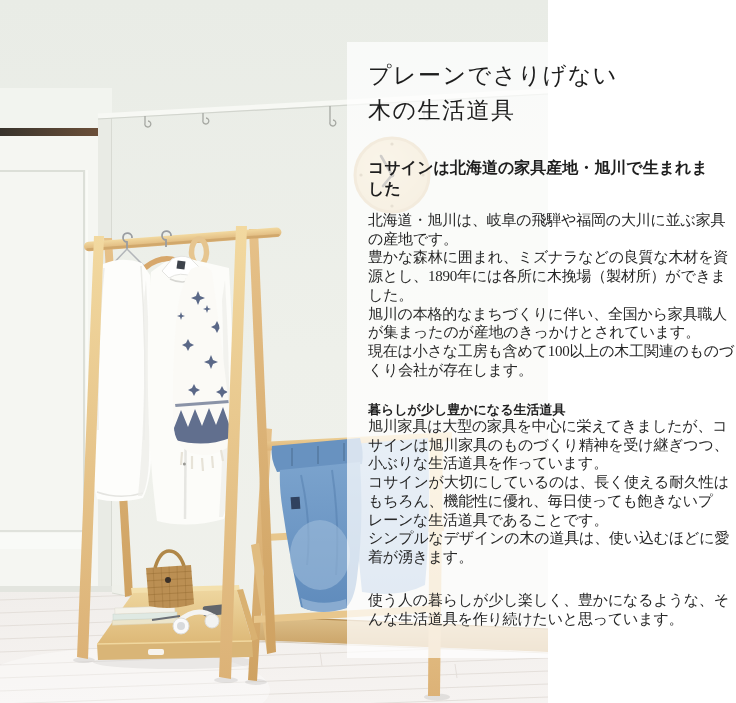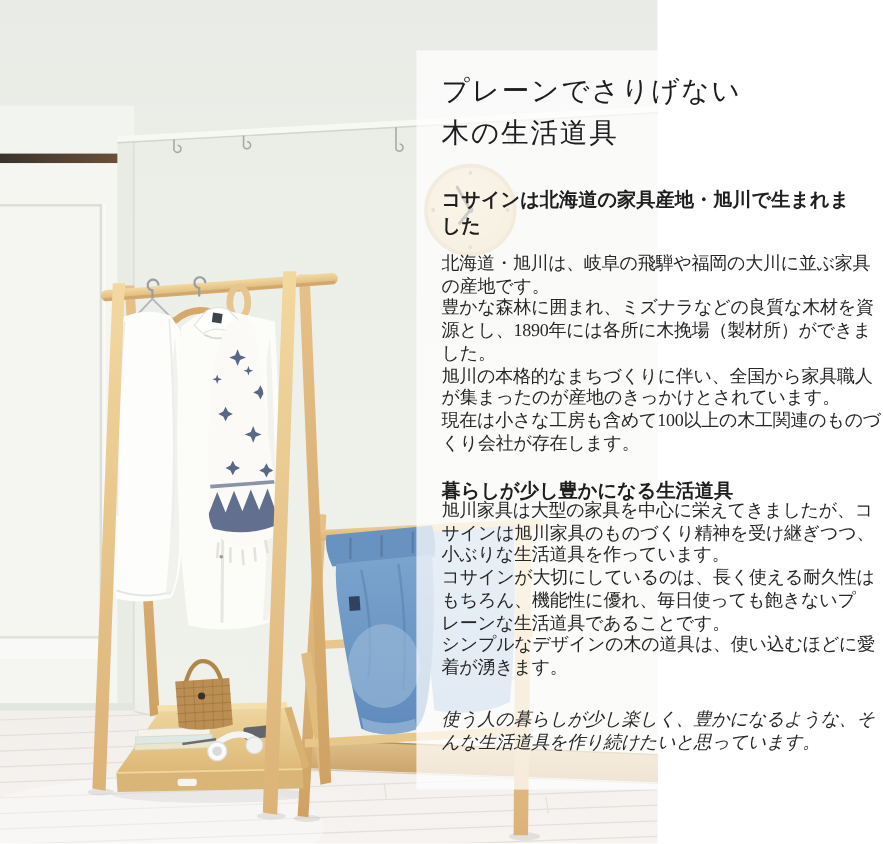--- a/index.html
+++ b/index.html
@@ -16,26 +16,26 @@
   .text-col{position:absolute;left:368px;top:0;width:392px;color:#242424;}
   .text-col > *{position:absolute;left:0;margin:0;white-space:pre-line;}
   .main-title{
     top:58px;font-size:23px;line-height:35px;font-weight:500;
     color:#1d1d1d;letter-spacing:1.5px;
   }
   .lead-heading{
     top:157px;font-size:16px;line-height:21px;font-weight:bold;color:#1e1e1e;
   }
   .mid-heading{
-    top:399px;font-size:16px;line-height:22px;font-weight:bold;color:#1e1e1e;
+    top:399px;font-size:13px;line-height:22px;font-weight:bold;color:#1e1e1e;
   }
   .body-para{font-size:15px;line-height:18.7px;letter-spacing:-0.2px;color:#272727;}
   .para-1{top:211px;}
   .para-2{top:417px;}
-  .para-3{top:591px;font-style:italic;}
+  .para-3{top:591px;}
 </style>
 </head>
 <body>
 
 <div class="canvas">
 
   <div class="photo">
   <svg width="548" height="703" viewBox="0 0 548 703" xmlns="http://www.w3.org/2000/svg">
     <defs>
       <linearGradient id="gWall" x1="0" y1="0" x2="0" y2="1">

